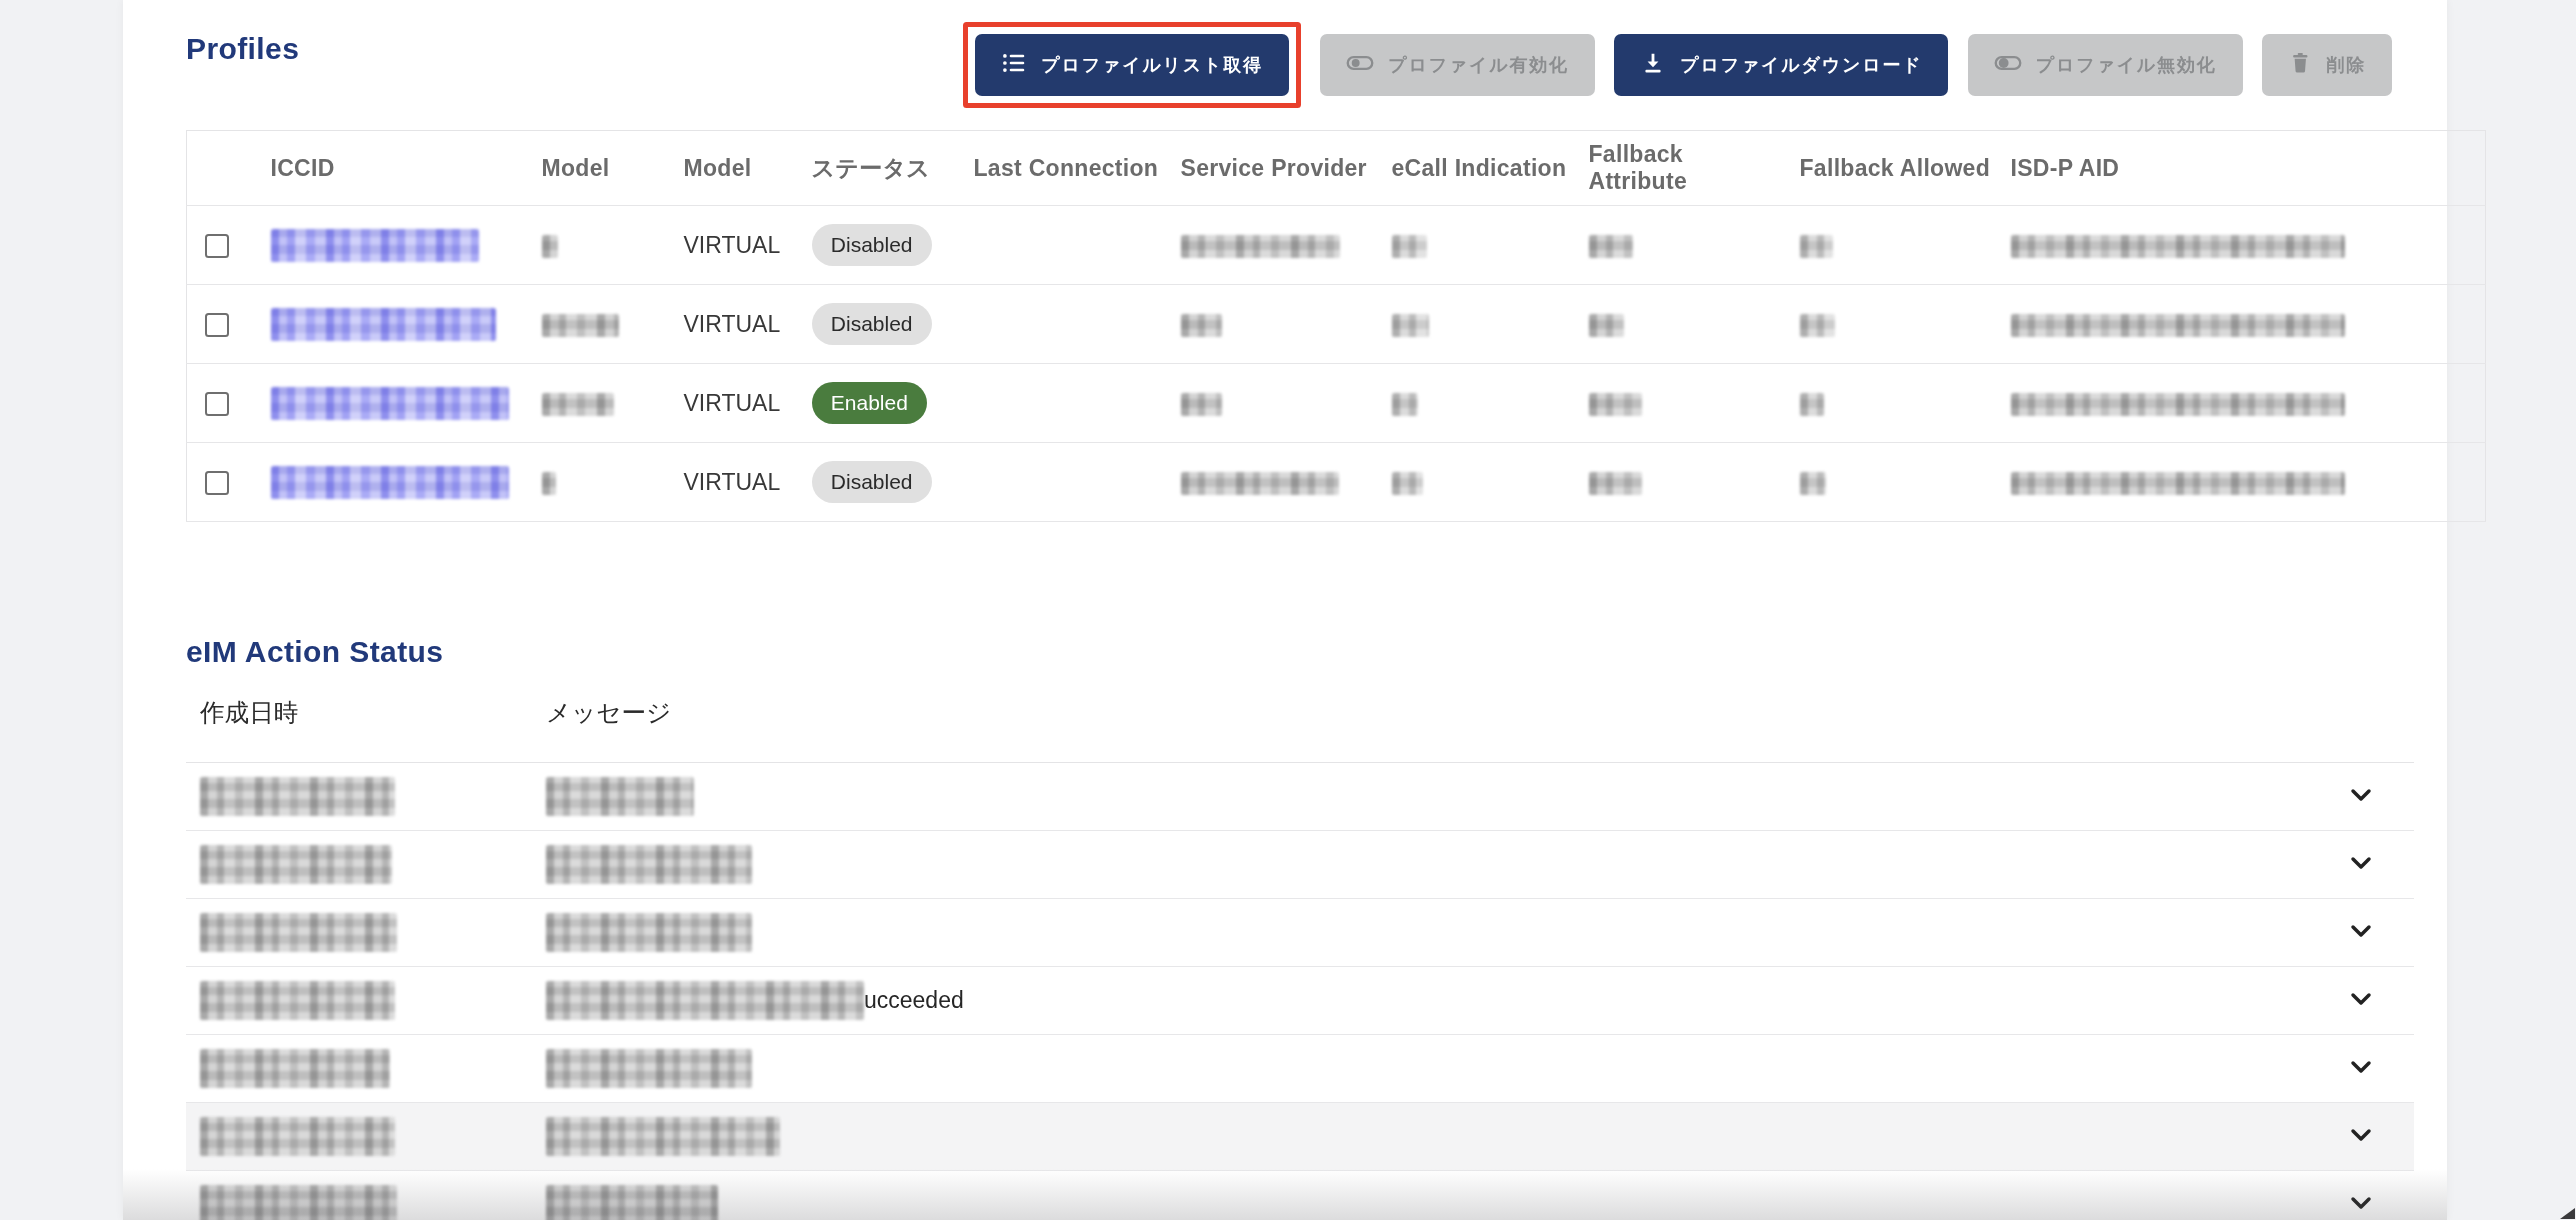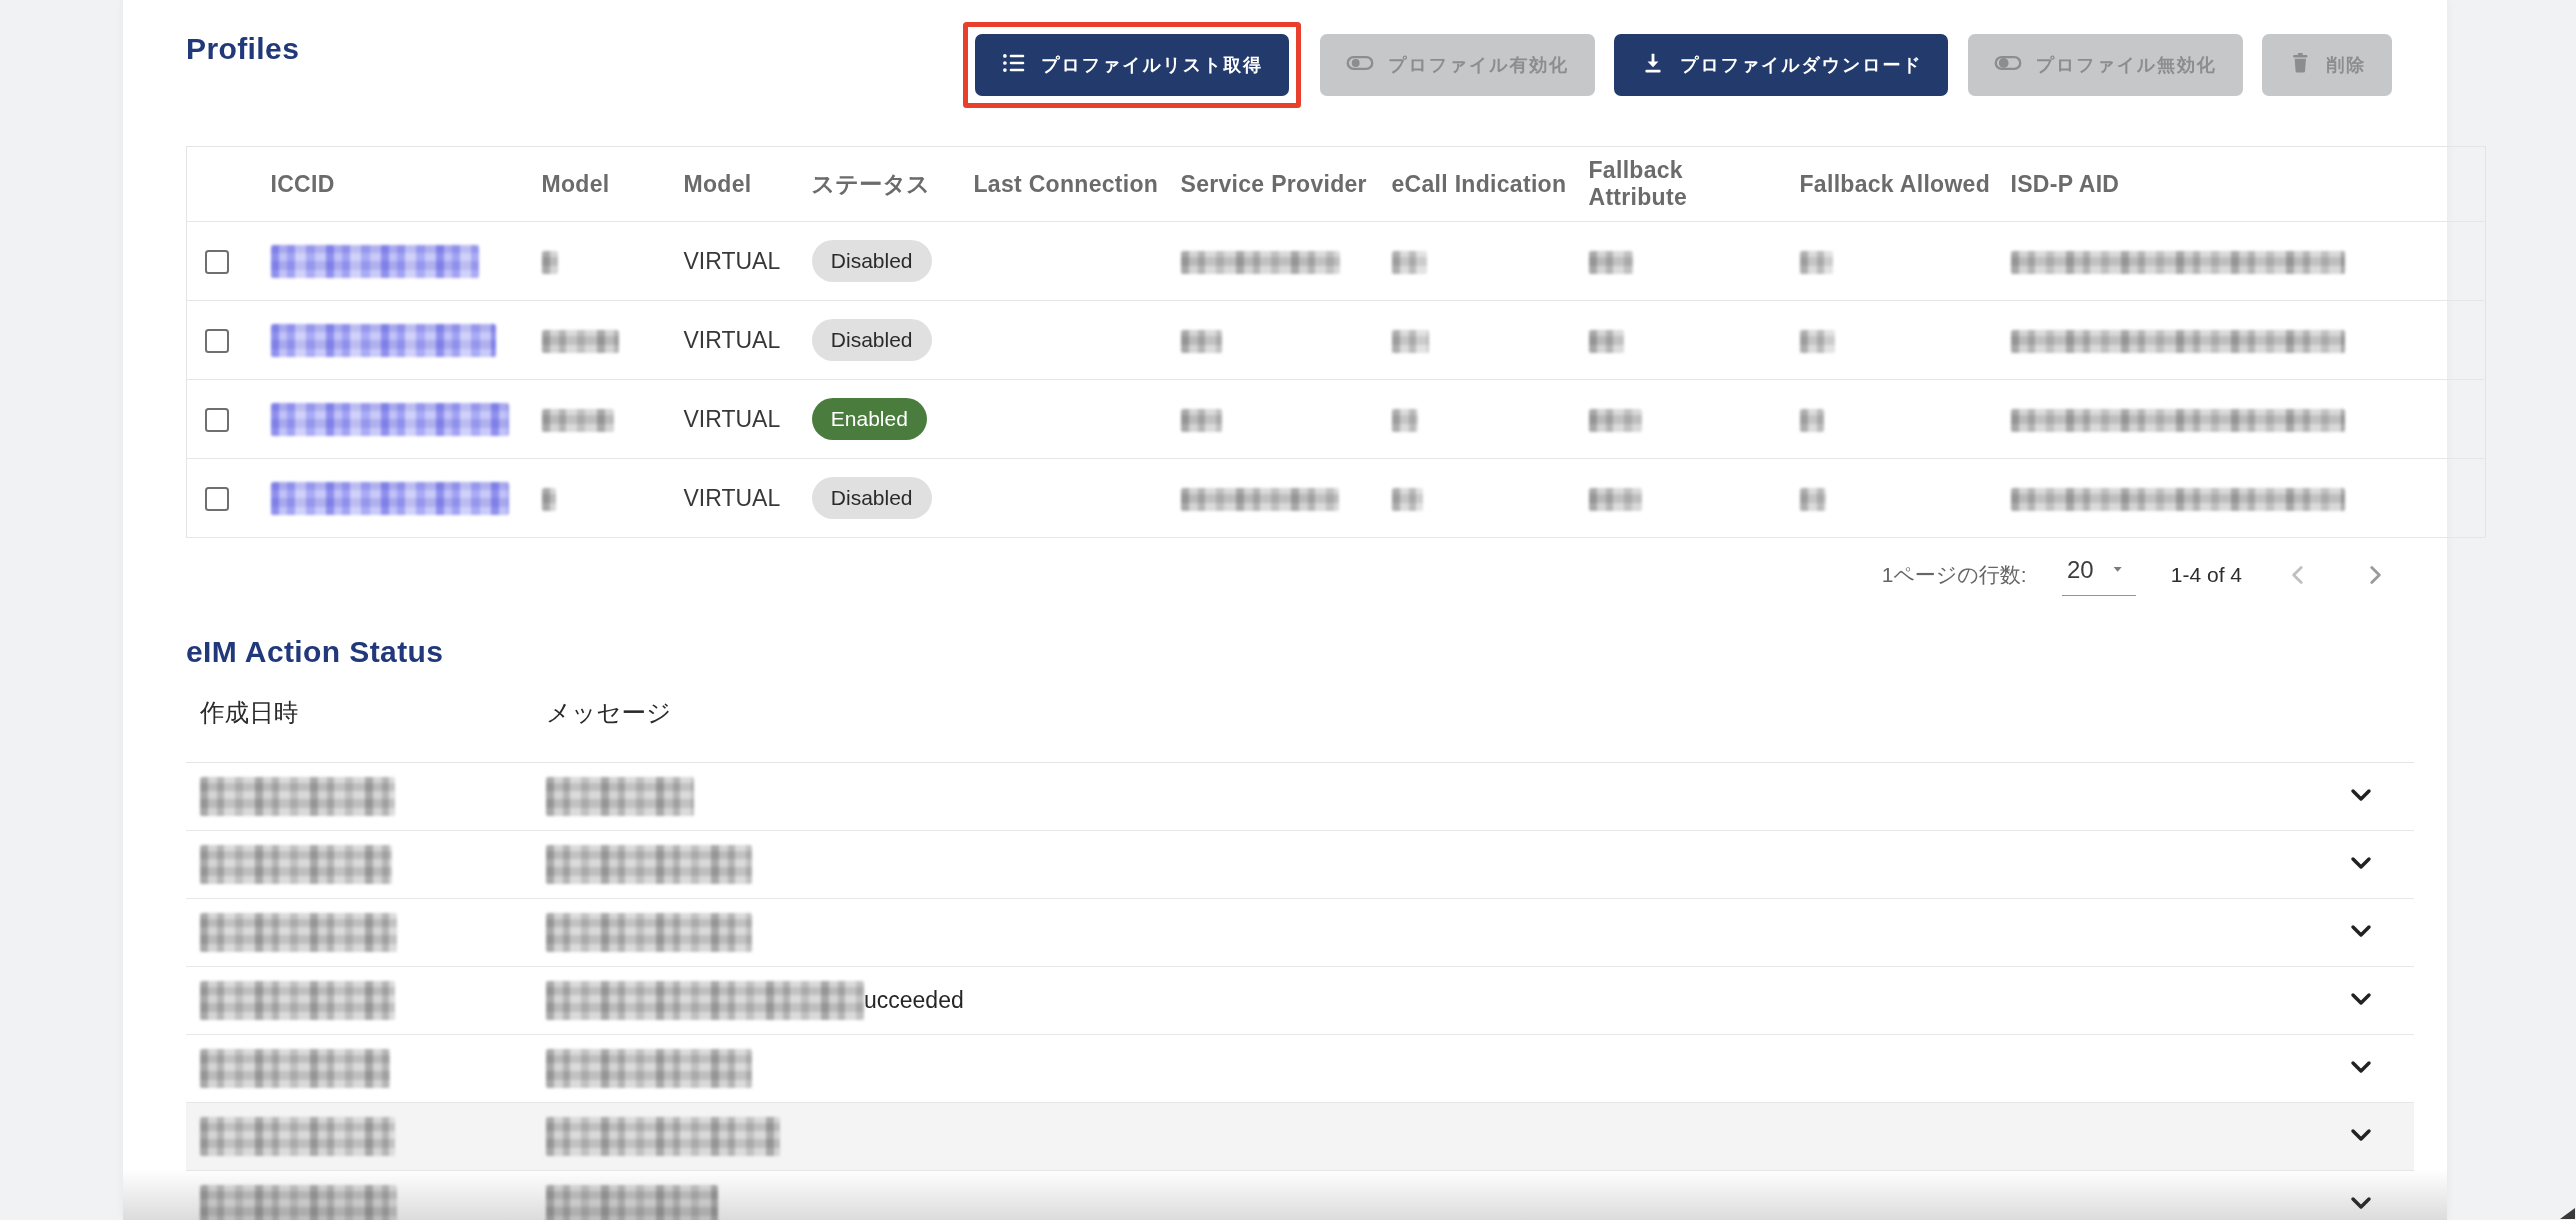--- a/index.html
+++ b/index.html
@@ -40,21 +40,20 @@
   }
   .btn.primary { background:var(--btn-navy,#233a6d); color:#fff; }
   .btn.disabled { background:#c6c7c8; color:#8b8d8f; cursor:default; }
   .btn svg { flex:none; }
 
   
   table.ptable {
     position:absolute; left:63px; top:130px; width:2300px;
     border-collapse:collapse; table-layout:fixed;
     border:0.9px solid #e4e4e6;
-    margin-top:16px;
   }
   .ptable thead tr { height:75px; }
   .ptable tbody tr { height:79px; }
   .ptable tr { border-bottom:0.9px solid #e6e6e8; }
   .ptable th {
     text-align:left; font-size:23px; font-weight:700; color:#6b6b6b;
     padding-left:14px; letter-spacing:0.3px;
   }
   .ptable th.iccid, .ptable td.iccid { padding-left:21px; }
   .ptable td { padding-left:14px; font-size:23px; color:#383838; }
@@ -287,42 +286,20 @@
           <td></td>
           <td><span class="bz sm dark" style="width:158px"></span></td>
           <td><span class="bz sm" style="width:31px"></span></td>
           <td><span class="bz sm dark" style="width:53px"></span></td>
           <td><span class="bz sm" style="width:26px"></span></td>
           <td><span class="bz sm dark" style="width:334px"></span></td>
         </tr>
       </tbody>
   </table>
 
-  <div class="pagination">
-    <span>1ページの行数:</span>
-    <span class="rpp-select">
-      <span>20</span>
-      <span>
-        <svg width="19.3" height="19.3" viewBox="0 0 24 24" fill="#7a7a7a">
-            <path d="M7 10l5 6 5-6z"></path>
-          </svg>
-      </span>
-    </span>
-    <span class="pg-range">1-4 of 4</span>
-    <button class="pg-nav prev">
-      <svg width="26" height="26" viewBox="0 0 24 24" fill="none" stroke="currentColor" stroke-width="2.6" stroke-linecap="round" stroke-linejoin="round">
-          <path d="M15 5l-7 7 7 7"></path>
-        </svg>
-    </button>
-    <button class="pg-nav next">
-      <svg width="26" height="26" viewBox="0 0 24 24" fill="none" stroke="currentColor" stroke-width="2.6" stroke-linecap="round" stroke-linejoin="round">
-          <path d="M9 5l7 7-7 7"></path>
-        </svg>
-    </button>
-  </div>
 
   <h2 class="sec-title" id="title-eim">eIM Action Status</h2>
 
   <div class="eim-head">
     <span class="eim-col-date">作成日時</span>
     <span class="eim-col-msg">メッセージ</span>
   </div>
   <div class="eim-rows" id="eim-body">
       <div class="eim-row">
         <span class="eim-cell-date"><span class="bz big dark" style="width:195px"></span></span>

